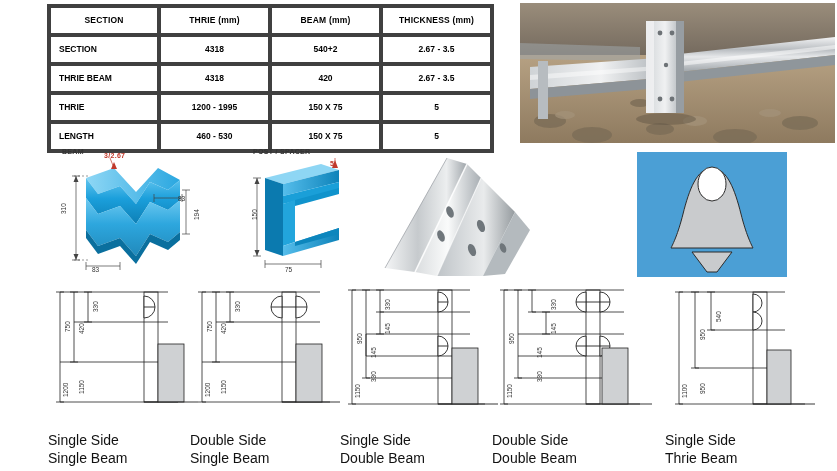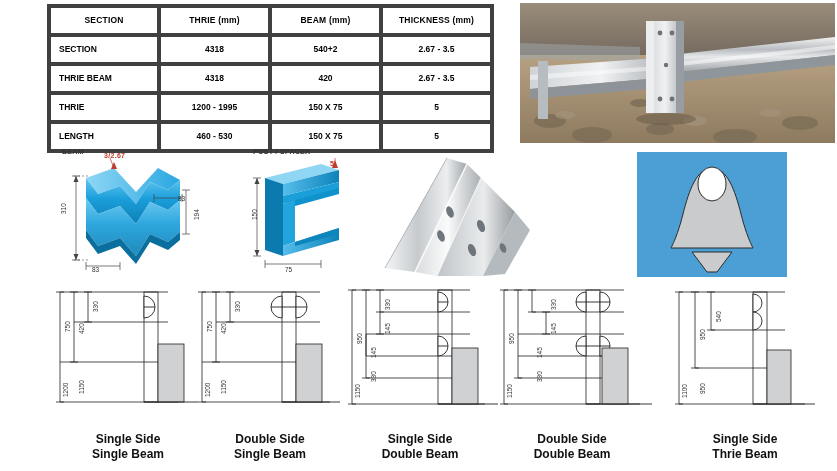--- a/index.html
+++ b/index.html
@@ -57,22 +57,22 @@
   .bluebox{
     position:absolute;left:637px;top:152px;width:150px;height:125px;
     background:#4b9fd5;
   }
 
   
   .elev{
     position:absolute;top:282px;height:155px;
   }
   .capt{
-    position:absolute;top:432px;width:160px;text-align:center;
-    font-size:12px;color:#111;line-height:1.25;font-weight:bold;
+    position:absolute;top:432px;width:160px;
+    font-size:14px;color:#111;line-height:1.25;
   }
   .capt span{display:block;}
 </style>
 </head>
 <body>
 
 <table class="spec-table">
   <colgroup>
       <col class="c1">
       <col class="c2">

